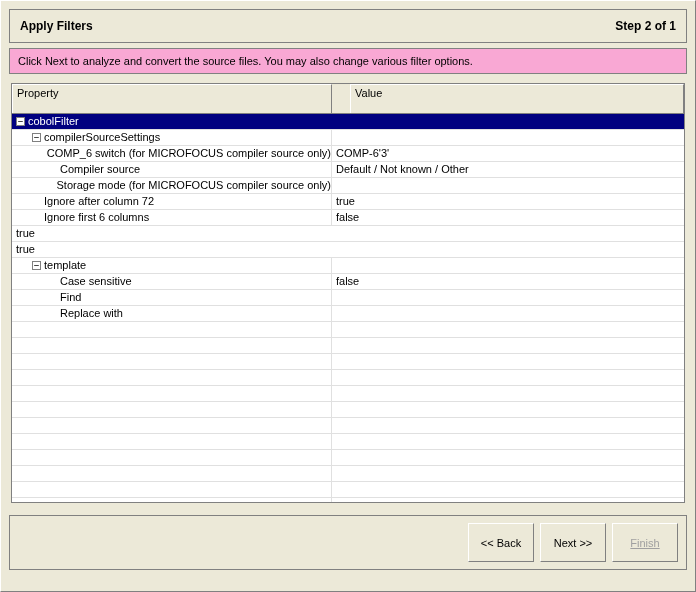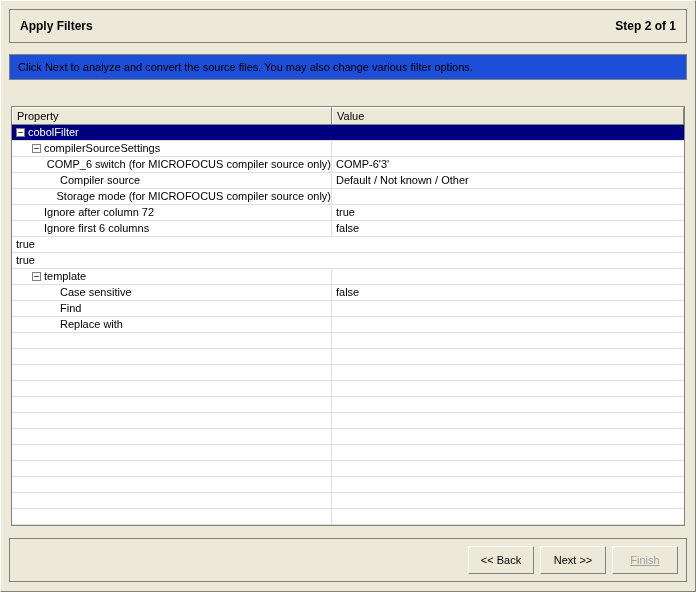--- a/index.html
+++ b/index.html
@@ -23,44 +23,45 @@
     border-bottom: 1px solid #808080;
     padding: 8px;
   }
   .header {
     display: flex;
     justify-content: space-between;
     align-items: center;
     background: #ece9d8;
     border: 1px solid #808080;
     padding: 9px 10px;
-    margin-bottom: 11px;
+    margin-bottom: 5px;
   }
   .header .title { font-weight: bold; font-size: 12px; }
   .header .step  { font-weight: bold; font-size: 12px; }
   .desc {
-    background: #1d4ed8;
+    background: #f9a8d4;
     border: 1px solid #808080;
     padding: 6px 8px;
-    margin-bottom: 26px;
+    margin-bottom: 9px;
     font-size: 11px;
   }
   .table-wrap {
     background: #fff;
     border: 1px solid #808080;
     height: 420px;
     overflow: hidden;
     margin: 0 2px 12px 2px;
   }
   .thead {
     display: flex;
     background: #ece9d8;
     border-bottom: 1px solid #808080;
-    height: 18px;
+    height: 30px;
     line-height: 17px;
+    gap: 18px;
   }
   .thead .col {
     padding-left: 4px;
     border-right: 1px solid #808080;
     border-top: 1px solid #fff;
     border-left: 1px solid #fff;
     font-size: 11px;
   }
   .col-prop { width: 320px; flex: 0 0 320px; }
   .col-val  { flex: 1 1 auto; }
@@ -114,21 +115,21 @@
   }
   button.btn {
     font-family: Tahoma, Arial, sans-serif;
     font-size: 11px;
     background: #ece9d8;
     border: 1px solid #808080;
     border-top-color: #fff;
     border-left-color: #fff;
     padding: 2px 10px;
     min-width: 66px;
-    height: 28px;
+    height: 39px;
     cursor: pointer;
   }
   button.btn.disabled { color: #a0a0a0; cursor: default; text-decoration: underline; }
 </style>
 </head>
 <body>
 
 <div class="outer">
 
   <div class="header">

